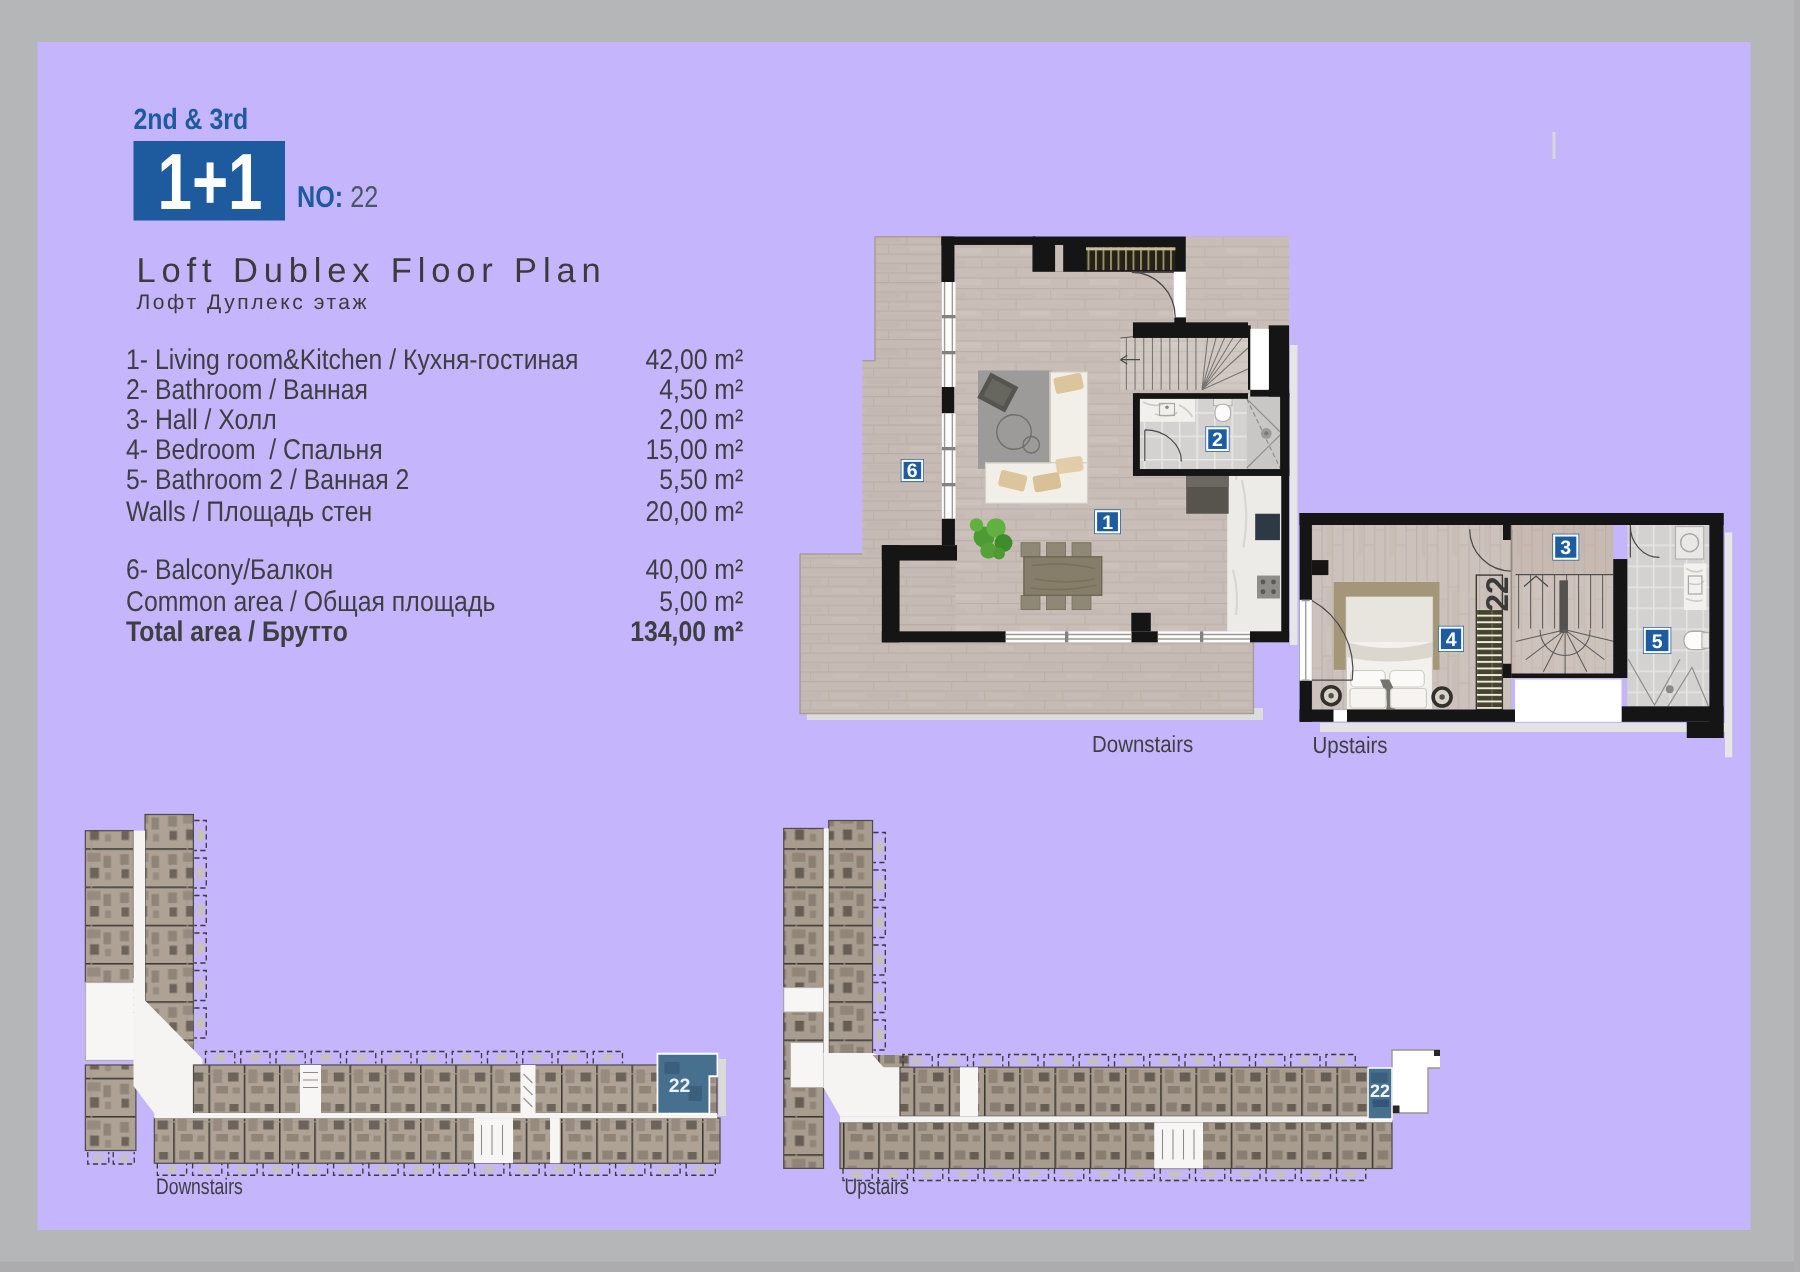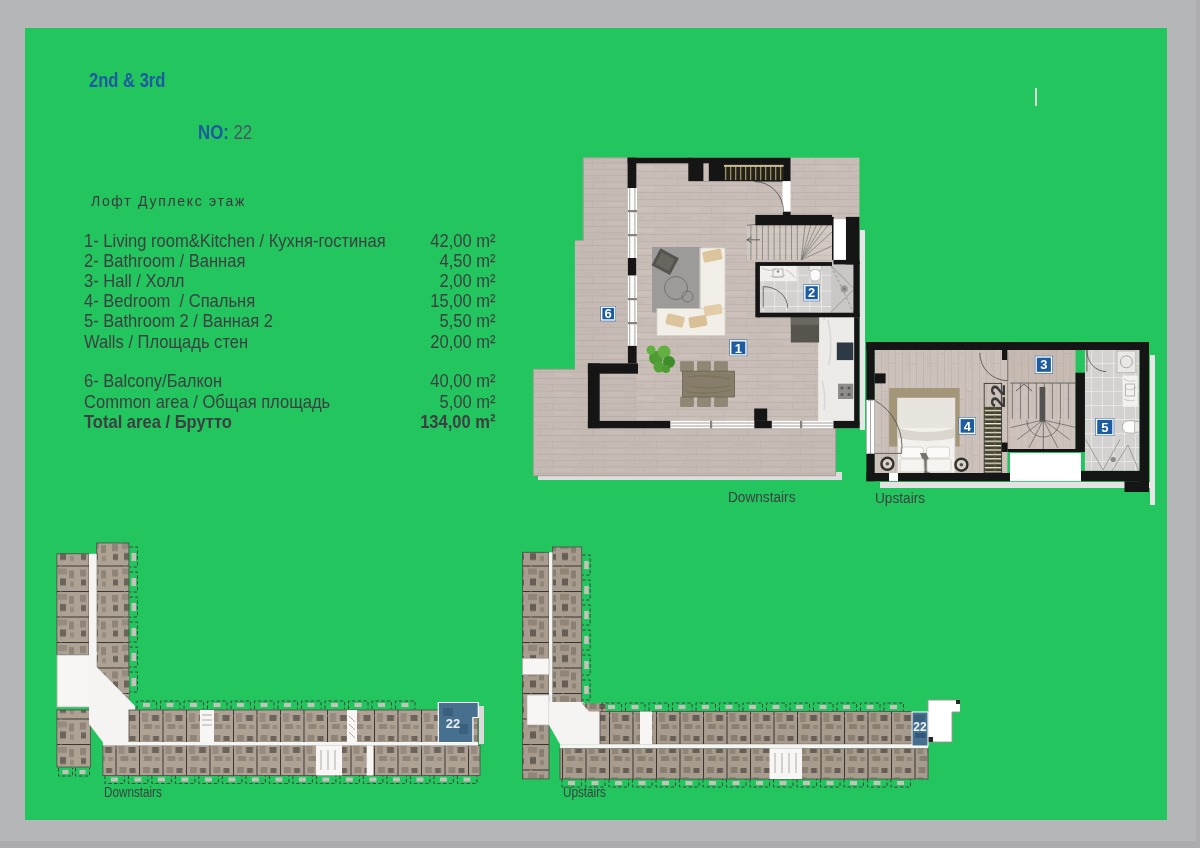--- a/index.html
+++ b/index.html
@@ -1,17 +1,17 @@
 <!DOCTYPE html>
 <html><head>
 <meta charset="utf-8">
 <style>
 html,body{margin:0;padding:0;}
 body{width:1200px;height:848px;background:#b5b6b8;font-family:"Liberation Sans",sans-serif;position:relative;overflow:hidden;}
-#page{position:absolute;left:25px;top:28px;width:1142px;height:792px;background:#22c55e;}
+#page{position:absolute;left:25px;top:28px;width:1142px;height:792px;background:#c4b5fd;}
 .abs{position:absolute;}
 #hdr-floor{left:64px;top:42.8px;font-size:19.5px;line-height:1;font-weight:bold;color:#1e5b9e;transform:scaleX(0.85);transform-origin:0 0;}
 #hdr-box{left:64.2px;top:66.2px;width:100.8px;height:52.5px;background:#1e5b9e;color:#fff;}
 #hdr-box span{position:absolute;left:50%;top:50%;transform:translate(-50%,-46%) scale(0.78,1);font-size:53px;font-weight:bold;line-height:1;}
 #hdr-no{left:172.5px;top:94.3px;font-size:20px;line-height:1;font-weight:bold;color:#1e5b9e;transform:scaleX(0.84);transform-origin:0 0;}
 #hdr-no b{color:#495764;font-weight:normal;}
 #title1{left:66px;top:141px;font-size:23px;line-height:1;color:#3b3b3b;letter-spacing:3.9px;}
 #title2{left:66px;top:166px;font-size:14px;line-height:1;color:#3b3b3b;letter-spacing:1.7px;}
 .lrow{left:59px;width:473px;height:20.2px;line-height:20.2px;font-size:19px;color:#3e3f40;white-space:nowrap;transform:scaleX(0.87);transform-origin:0 0;}
 .lrow .v{position:absolute;right:0;top:0;}
@@ -19,21 +19,25 @@
 .plabel{font-size:15.5px;color:#3e3f40;line-height:1;transform:scaleX(0.88);transform-origin:0 0;}
 .plabel.sm{font-size:15px;transform:scaleX(0.78);}
 #mark{left:1010px;top:60px;width:2px;height:18px;background:#d8d8d8;}
 #botstrip{position:absolute;left:0;top:841px;width:1200px;height:7px;background:#acacae;}
 #rightstrip{position:absolute;left:1196px;top:0;width:4px;height:848px;background:#aeaeb0;}
 </style>
 </head>
 <body>
 <div id="page">
   <div class="abs" id="hdr-floor">2nd &amp; 3rd</div>
+  <div class="abs" id="hdr-box">
+      <span>1+1</span>
+    </div>
   <div class="abs" id="hdr-no">NO: <b>22</b></div>
+  <div class="abs" id="title1">Loft Dublex Floor Plan</div>
   <div class="abs" id="title2">Лофт Дуплекс этаж</div>
 
   <div class="abs lrow" style="top:202.6px;">1- Living room&amp;Kitchen / Кухня-гостиная<span class="v">42,00 m²</span></div>
   <div class="abs lrow" style="top:222.8px;">2- Bathroom / Ванная<span class="v">4,50 m²</span></div>
   <div class="abs lrow" style="top:243.0px;">3- Hall / Холл<span class="v">2,00 m²</span></div>
   <div class="abs lrow" style="top:263.2px;">4- Bedroom&nbsp; / Спальня<span class="v">15,00 m²</span></div>
   <div class="abs lrow" style="top:283.4px;">5- Bathroom 2 / Ванная 2<span class="v">5,50 m²</span></div>
   <div class="abs lrow" style="top:303.6px;">Walls / Площадь стен<span class="v">20,00 m²</span></div>
   <div class="abs lrow" style="top:343.4px;">6- Balcony/Балкон<span class="v">40,00 m²</span></div>
   <div class="abs lrow" style="top:363.6px;">Common area / Общая площадь<span class="v">5,00 m²</span></div>

